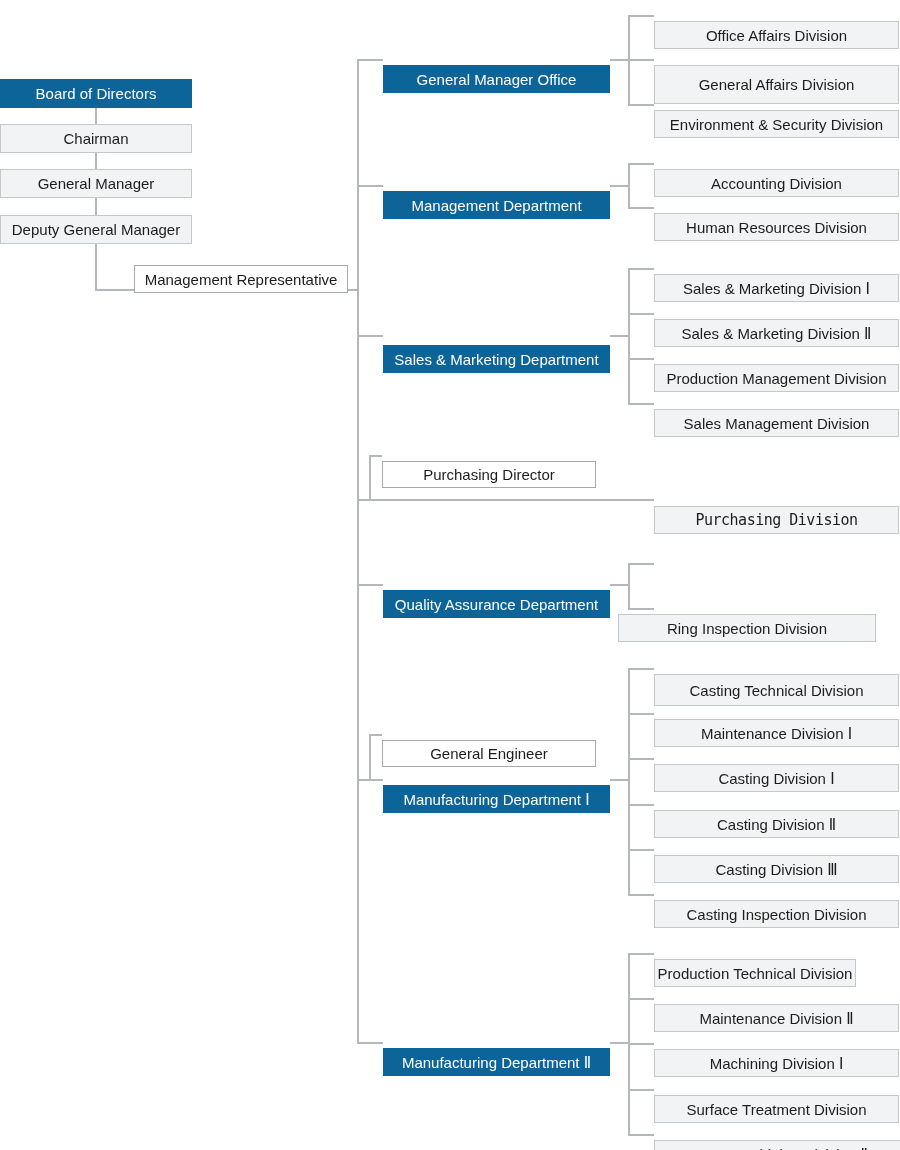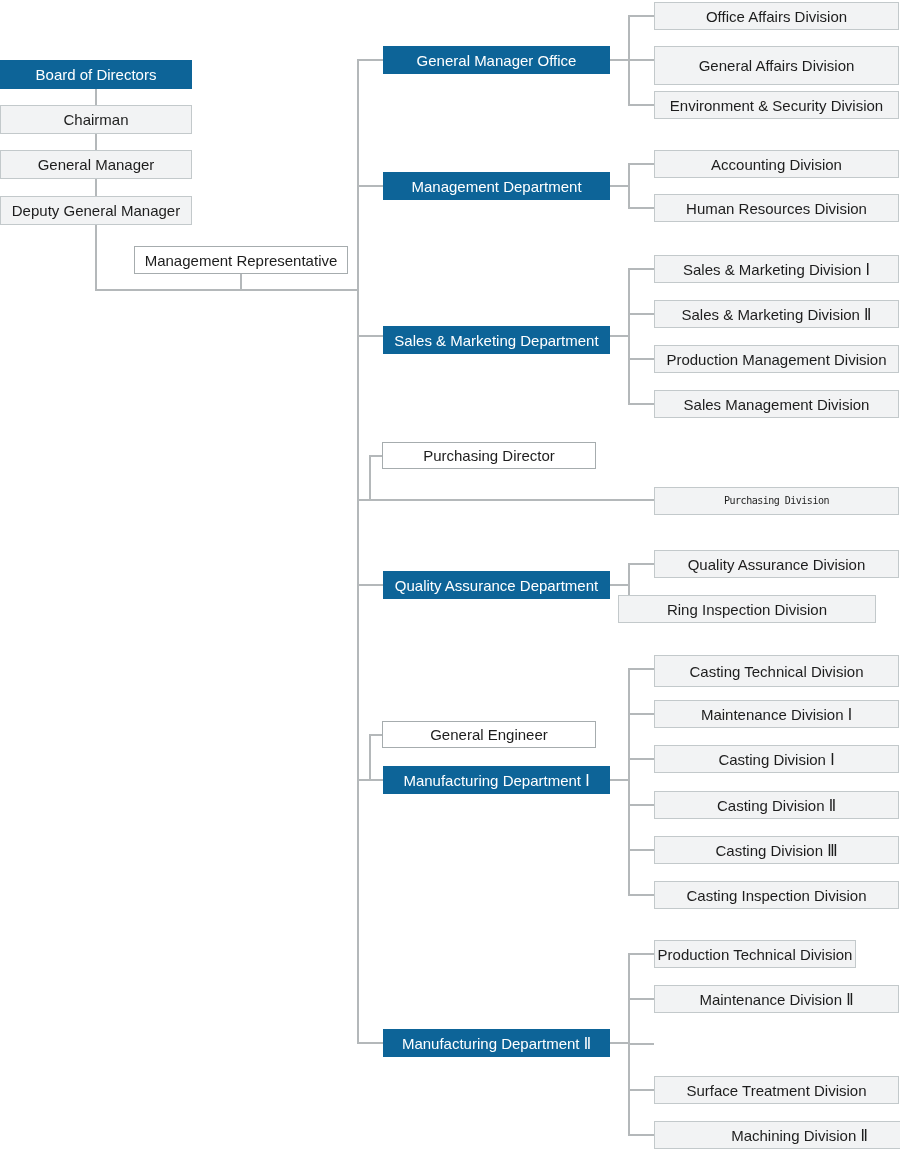--- a/index.html
+++ b/index.html
@@ -11,28 +11,29 @@
     overflow:hidden;
   }
   .ln{position:absolute;background:#b4b8ba;display:block;}
   .box{
     position:absolute;
     display:flex;align-items:center;justify-content:center;
     box-sizing:border-box;
     font-size:15px;line-height:1;
     text-align:center;
     white-space:nowrap;
+    margin-top:19px;
   }
   .box.blue{background:#0d6498;color:#ffffff;}
   .box.gray{background:#f2f3f4;border:1px solid #c3c9cb;color:#1d1d1d;}
   .box.white{background:#ffffff;border:1px solid #a6acae;color:#1d1d1d;}
   .box.alt-font{
     font-family:"DejaVu Sans Mono","Liberation Mono",monospace;
     letter-spacing:-0.5px;
-    font-size:10px;
+    font-size:15px;
   }
 </style>
 </head>
 <body>
 
 <div class="stage">
 
   <i class="ln" style="left:95px;top:89px;width:2px;height:202px"></i>
   <i class="ln" style="left:240px;top:273px;width:2px;height:18px"></i>
   <i class="ln" style="left:95px;top:289px;width:264px;height:2px"></i>
@@ -115,28 +116,28 @@
   <div class="box gray" style="left:654px;top:150px;width:245px;height:28px">Accounting Division</div>
   <div class="box gray" style="left:654px;top:194px;width:245px;height:28px">Human Resources Division</div>
 
   <div class="box gray" style="left:654px;top:255px;width:245px;height:28px">Sales &amp; Marketing Division Ⅰ</div>
   <div class="box gray" style="left:654px;top:300px;width:245px;height:28px">Sales &amp; Marketing Division Ⅱ</div>
   <div class="box gray" style="left:654px;top:345px;width:245px;height:28px">Production Management Division</div>
   <div class="box gray" style="left:654px;top:390px;width:245px;height:28px">Sales Management Division</div>
 
   <div class="box gray alt-font" style="left:654px;top:487px;width:245px;height:28px">Purchasing Division</div>
 
-  <div class="box gray" style="left:654px;top:550px;width:245px;height:28px">Quality Assurance Division</div>
   <div class="box gray" style="left:618px;top:595px;width:258px;height:28px">Ring Inspection Division</div>
 
   <div class="box gray" style="left:654px;top:655px;width:245px;height:32px">Casting Technical Division</div>
   <div class="box gray" style="left:654px;top:700px;width:245px;height:28px">Maintenance Division Ⅰ</div>
   <div class="box gray" style="left:654px;top:745px;width:245px;height:28px">Casting Division Ⅰ</div>
   <div class="box gray" style="left:654px;top:791px;width:245px;height:28px">Casting Division Ⅱ</div>
   <div class="box gray" style="left:654px;top:836px;width:245px;height:28px">Casting Division Ⅲ</div>
   <div class="box gray" style="left:654px;top:881px;width:245px;height:28px">Casting Inspection Division</div>
 
   <div class="box gray" style="left:654px;top:940px;width:202px;height:28px">Production Technical Division</div>
   <div class="box gray" style="left:654px;top:985px;width:245px;height:28px">Maintenance Division Ⅱ</div>
+  <div class="box gray" style="left:654px;top:1030px;width:245px;height:28px">Machining Division Ⅰ</div>
   <div class="box gray" style="left:654px;top:1076px;width:245px;height:28px">Surface Treatment Division</div>
   <div class="box gray" style="left:654px;top:1121px;width:291px;height:28px">Machining Division Ⅱ</div>
 
 </div>
 
 </body></html>

